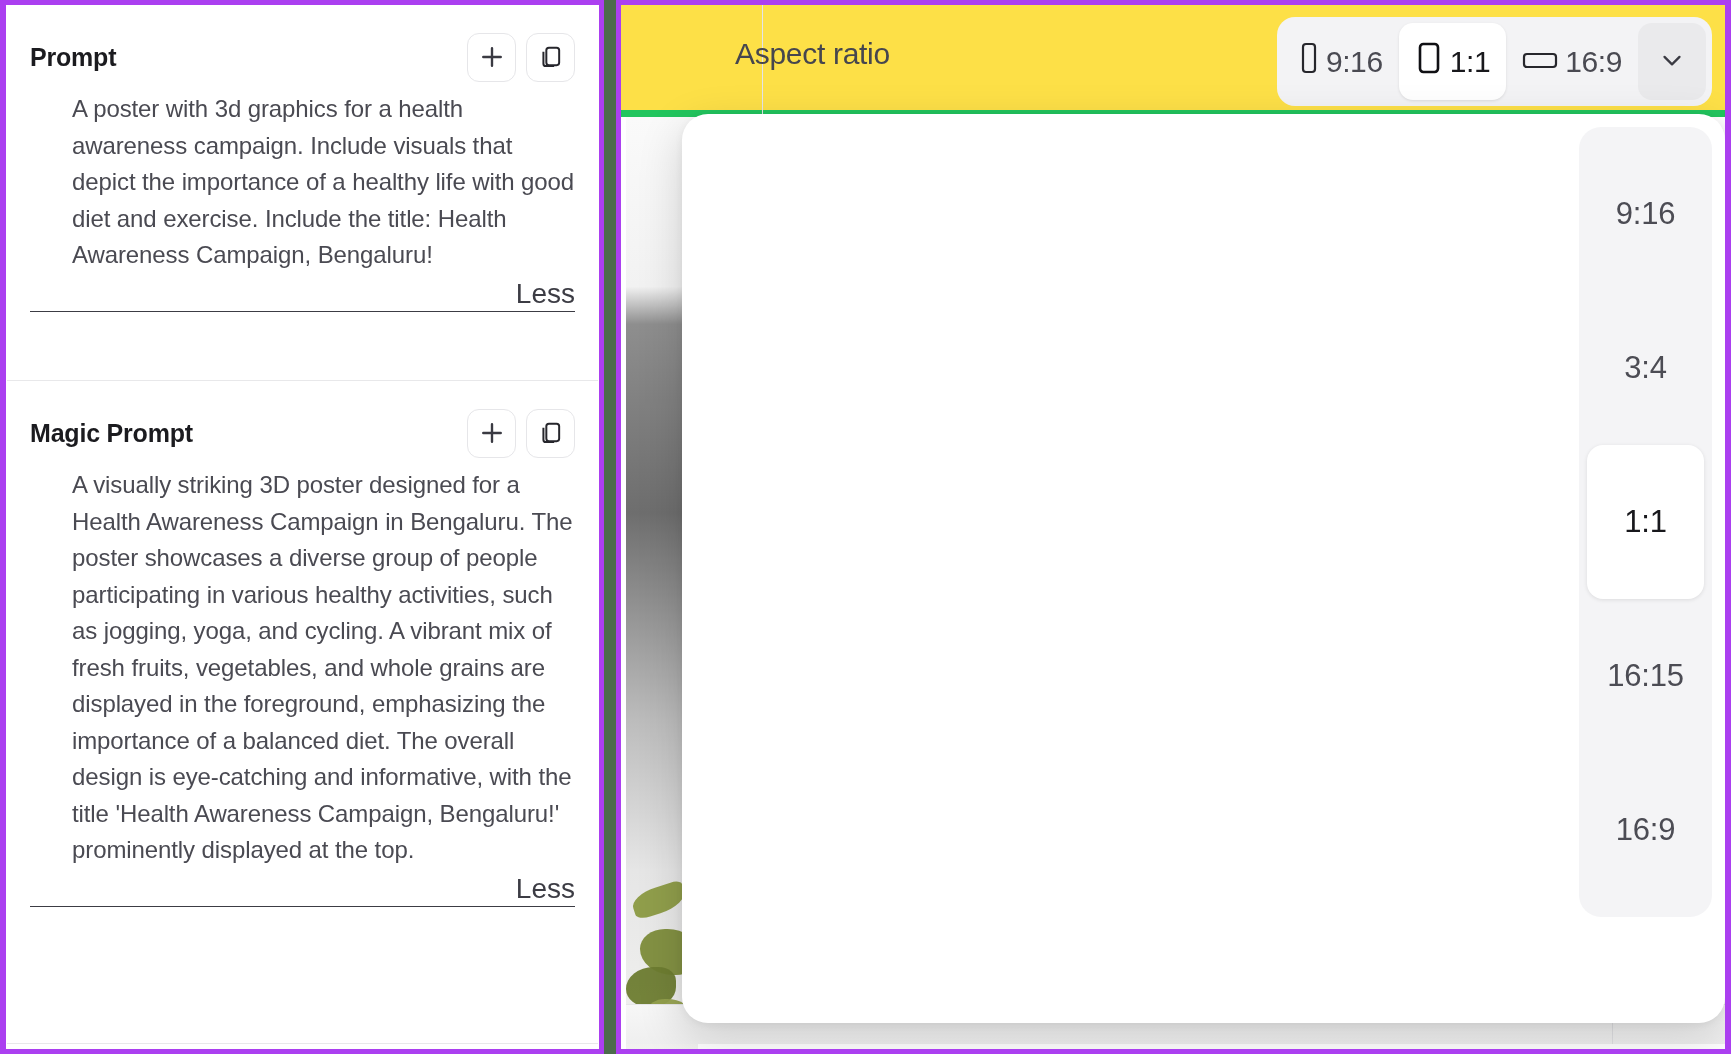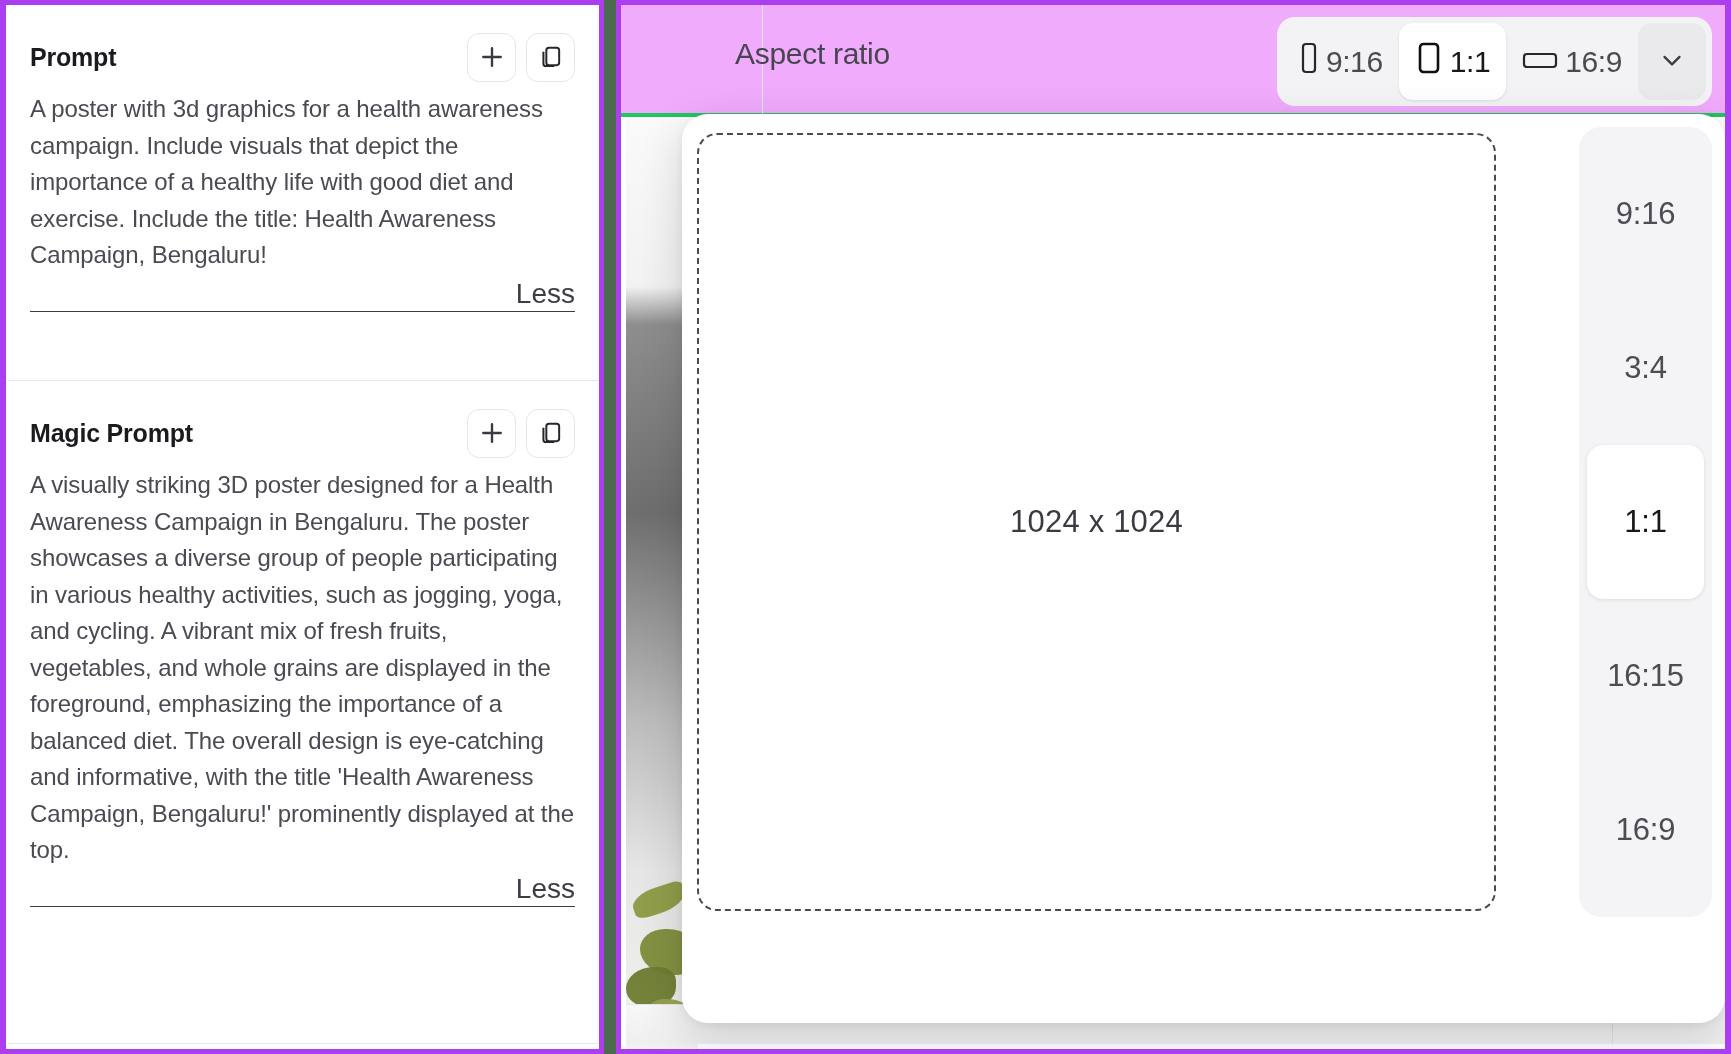--- a/index.html
+++ b/index.html
@@ -65,20 +65,21 @@
     cursor: pointer;
   }
   .icon-btn svg { display:block; }
 
   .card-body {
     font-size: 24px;
     line-height: 36.5px;
     color: #4a4a52;
     letter-spacing: -0.1px;
     padding-top: 8px;
+    margin-left: 42px;
   }
   .less-row {
     text-align: right;
     padding-top: 4px;
   }
   .less-link {
     font-size: 28px;
     color: #3c3c44;
     text-decoration: none;
     border-bottom: 2px dotted #6a6a72;
@@ -115,22 +116,22 @@
     position: absolute;
     inset: 0;
     background: #ffffff;
   }
 
   
   .app-topbar {
     position: absolute;
     left: 0; top: 0;
     width: 100%; height: 112px;
-    background: #f0abfc;
-    border-bottom: 4px solid #22c55e;
+    background: #fde047;
+    border-bottom: 7px solid #22c55e;
   }
   .app-vdiv {
     position: absolute;
     left: 141px; top: 0;
     width: 1px; height: 112px;
     background: #e4e4e8;
   }
 
   .aspect-label {
     position: absolute;
@@ -391,23 +392,20 @@
               <svg width="30" height="30" viewBox="0 0 24 24" fill="none" stroke="#3a3a42" stroke-width="1.8" stroke-linecap="round" stroke-linejoin="round">
                 <path d="M6 9.5l6 6 6-6"></path>
               </svg>
             </span>
           </div>
         </div>
       </div>
 
       <div class="popup">
 
-        <div class="preview-box">
-          <div class="preview-dims">1024 x 1024</div>
-        </div>
 
         <div class="ratio-list">
           <div class="ratio-opt">9:16</div>
           <div class="ratio-opt">3:4</div>
           <div class="ratio-opt active">1:1</div>
           <div class="ratio-opt">16:15</div>
           <div class="ratio-opt">16:9</div>
         </div>
 
       </div>

